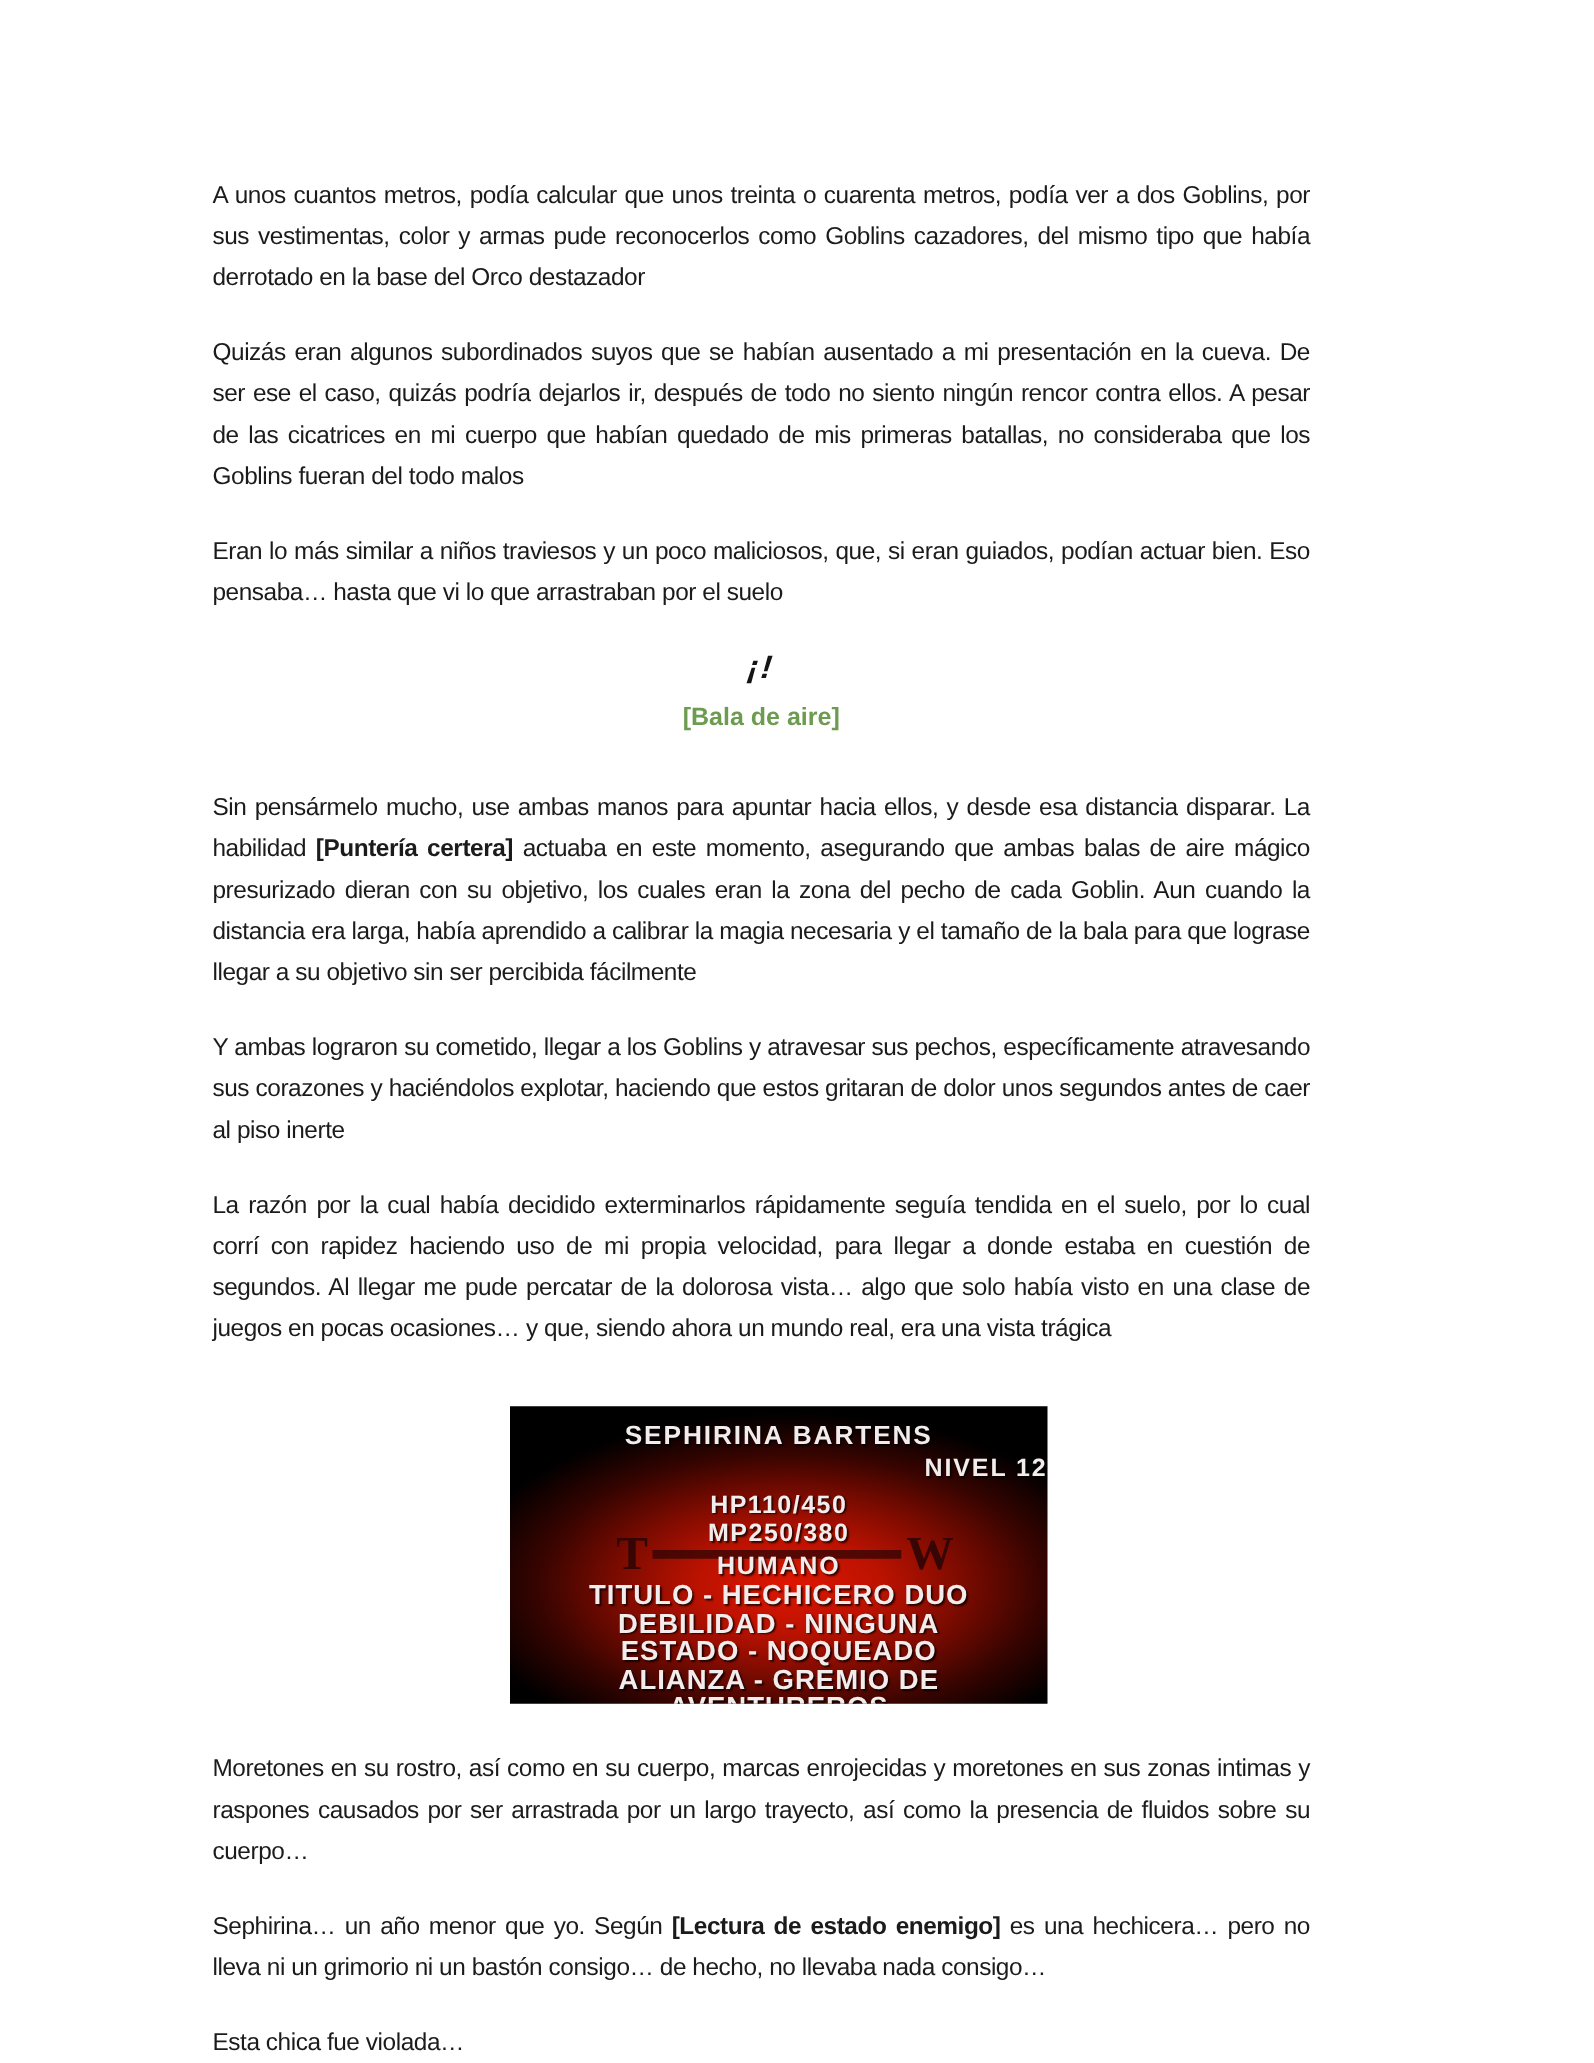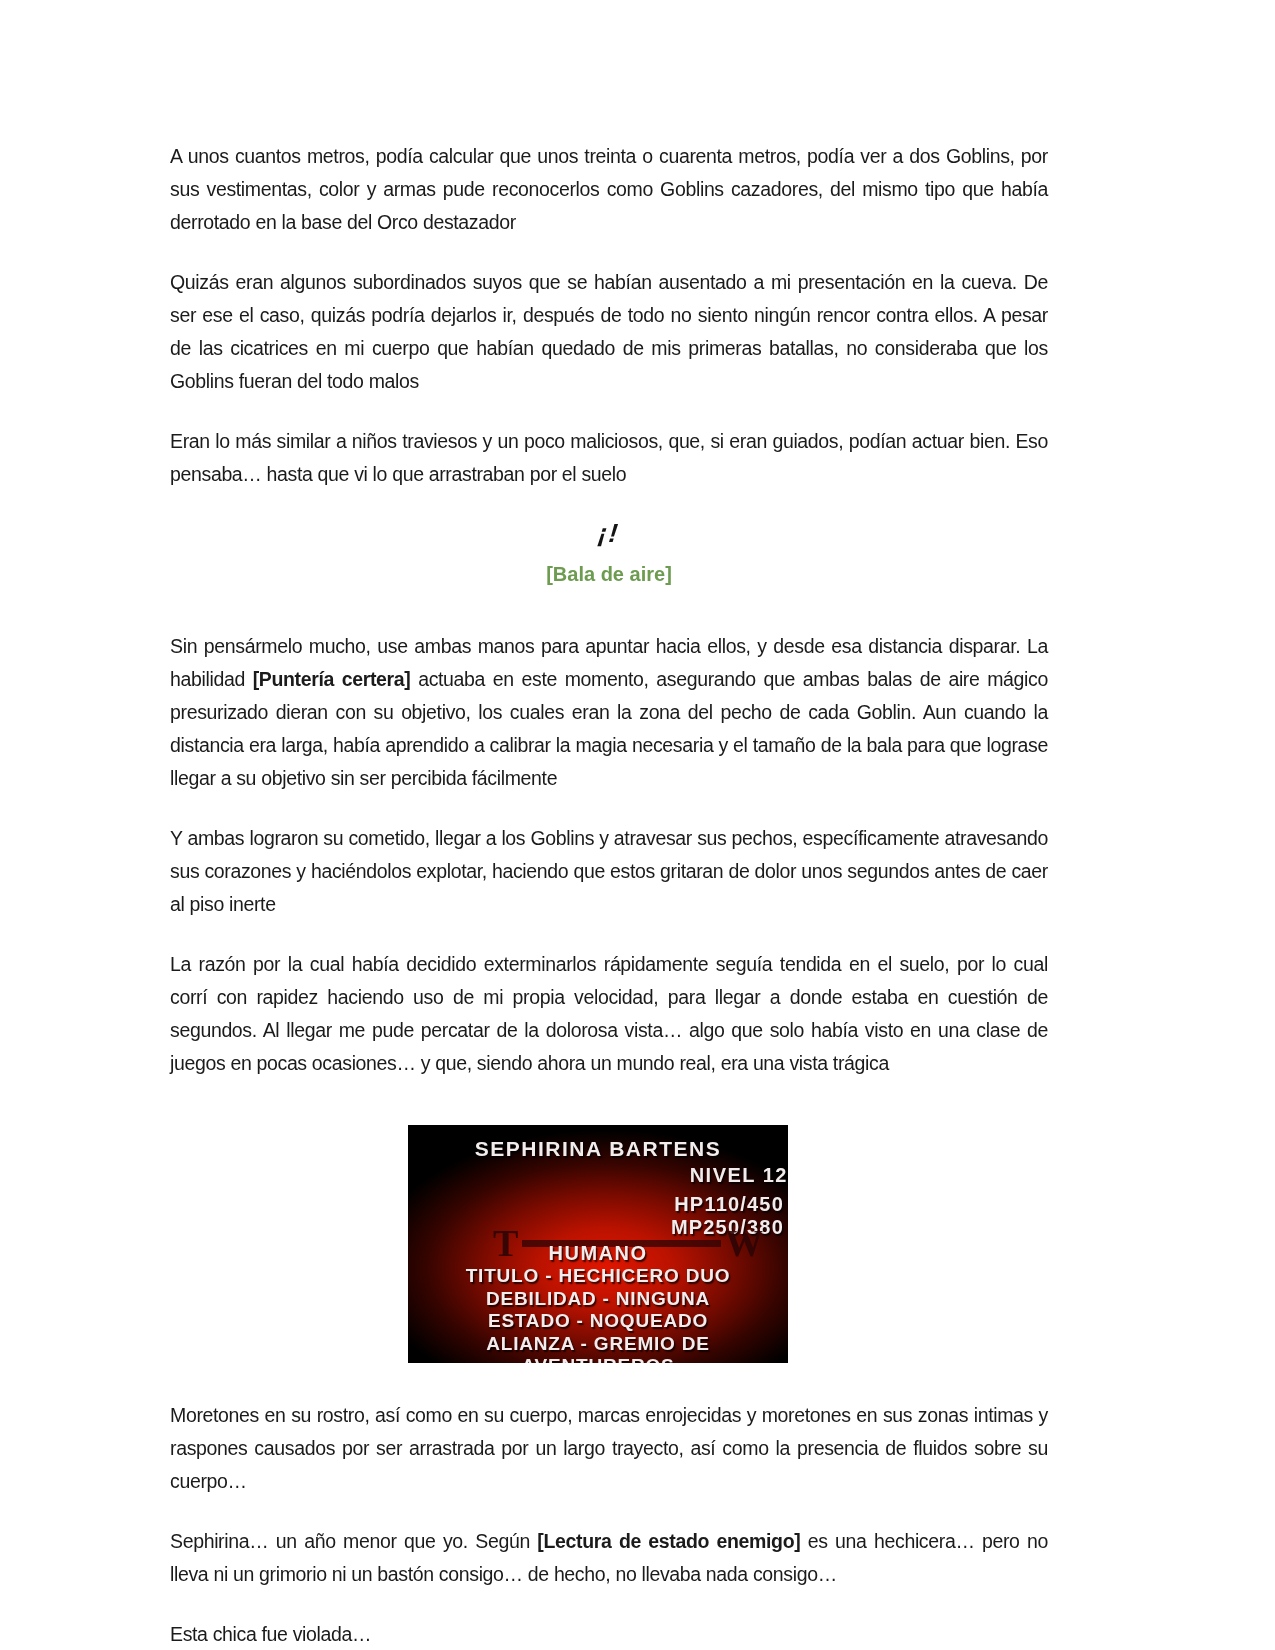--- a/index.html
+++ b/index.html
@@ -39,21 +39,21 @@
   .skill-heading {
     text-align: center;
     font-weight: bold;
     font-size: 20px;
     color: #6d9b50;
     margin: 0 0 44px 0;
   }
   
   .status-window {
     position: relative;
-    width: 380px;
+    width: 430px;
     height: 238px;
     margin: 45px 0 36px 238px;
     background:
       radial-gradient(ellipse 62% 58% at 52% 60%,
         #df1600 0%, #bb1200 28%, #7c0b00 52%, #360400 76%, #0a0100 95%, #000000 100%);
     color: #f3ecec;
     font-weight: bold;
     text-shadow: 1.5px 1.5px 1.5px rgba(0,0,0,0.75);
     overflow: hidden;
   }
@@ -64,41 +64,41 @@
     letter-spacing: 1.5px;
   }
   .status-level {
     text-align: right;
     font-size: 20px;
     letter-spacing: 1.5px;
     margin-top: 3px;
   }
   .stat-row {
     display: flex;
-    justify-content: flex-end;
+    justify-content: center;
     padding: 0 4px;
     font-size: 20px;
     letter-spacing: 1.2px;
     line-height: 23px;
   }
   .stat-row.first { margin-top: 6px; }
   .status-race {
     text-align: center;
     font-size: 20px;
     letter-spacing: 1.5px;
     line-height: 24px;
     margin-top: 2px;
     position: relative;
     z-index: 2;
   }
   .status-rows {
     position: relative;
     z-index: 2;
     text-align: center;
-    font-size: 19px;
+    font-size: 22px;
     letter-spacing: 0.8px;
     line-height: 22.5px;
   }
   .watermark {
     position: absolute;
     z-index: 1;
     left: 85px;
     top: 96px;
     width: 270px;
     display: flex;

